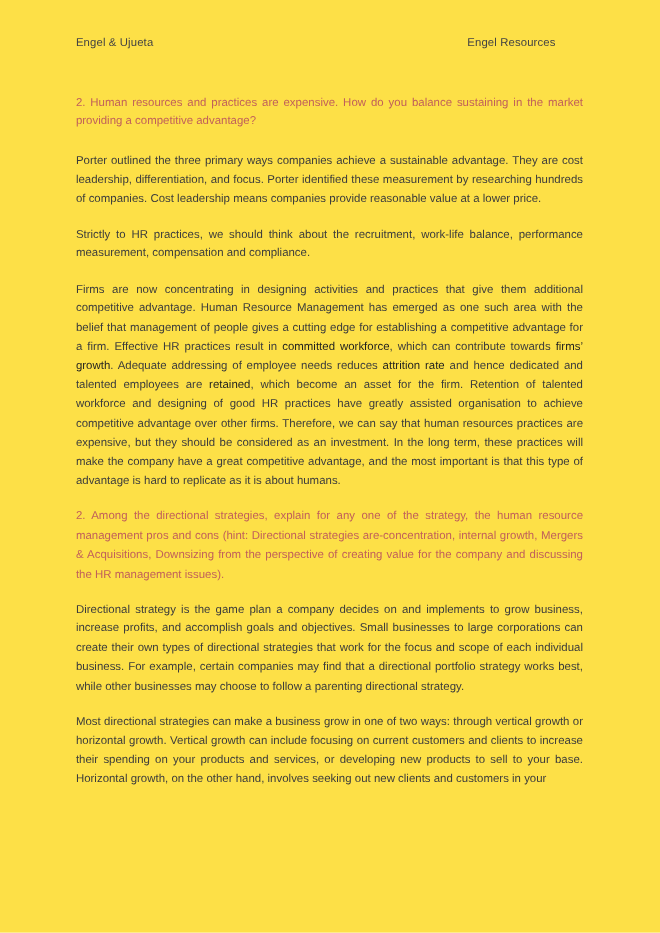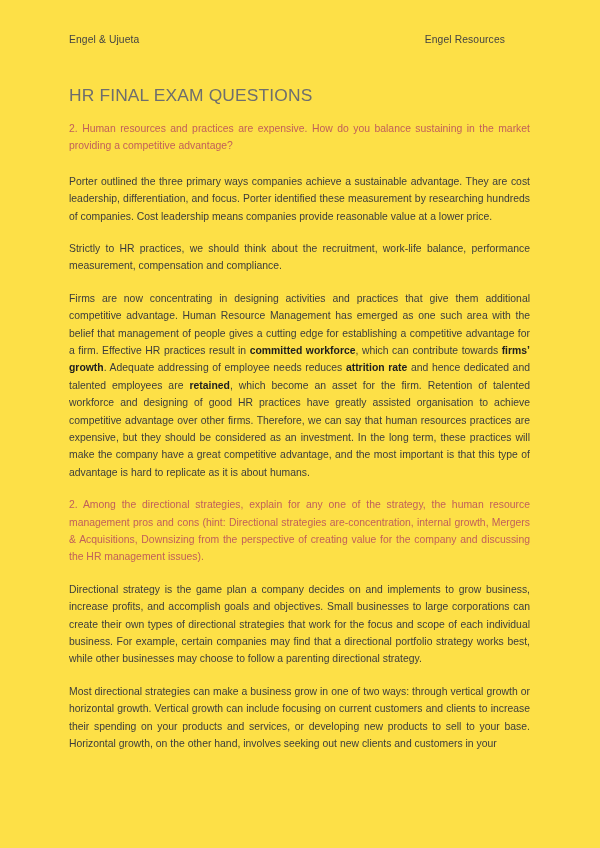--- a/index.html
+++ b/index.html
@@ -77,41 +77,40 @@
   p.question.q1 {
     margin-top: 0;
     margin-bottom: 18px;
   }
 
   p.para.last {
     margin-bottom: 0;
   }
 
   b, strong {
-    font-weight: 700;
+    font-weight: 400;
     color: #1f1f1f;
   }
 
   .nojustify {
     text-align: left;
   }
 </style>
 </head>
 <body>
 
 <div class="page">
 
   <div class="doc-header">
     <span class="hdr-left">Engel &amp; Ujueta</span>
     <span class="hdr-right">Engel Resources</span>
   </div>
 
   <div class="content">
 
-    <h1 class="doc-title">HR FINAL EXAM QUESTIONS</h1>
 
     <p class="para question q1">2. Human resources and practices are expensive. How do you balance sustaining in the market providing a competitive advantage?</p>
 
     <p class="para">Porter outlined the three primary ways companies achieve a sustainable advantage. They are cost leadership, differentiation, and focus. Porter identified these measurement by researching hundreds of companies. Cost leadership means companies provide reasonable value at a lower price.</p>
 
     <p class="para nojustify">Strictly to HR practices, we should think about the recruitment, work-life balance, performance measurement, compensation and compliance.</p>
 
     <p class="para"><span>Firms are now concentrating in designing activities and practices that give them additional competitive advantage. Human Resource Management has emerged as one such area with the belief that management of people gives a cutting edge for establishing a competitive advantage for a firm. Effective HR practices result in </span><b>committed workforce</b><span>, which can contribute towards </span><b>firms’ growth</b><span>. Adequate addressing of employee needs reduces </span><b>attrition rate</b><span> and hence dedicated and talented employees are </span><b>retained</b><span>, which become an asset for the firm. Retention of talented workforce and designing of good HR practices have greatly assisted organisation to achieve competitive advantage over other firms. Therefore, we can say that human resources practices are expensive, but they should be considered as an investment. In the long term, these practices will make the company have a great competitive advantage, and the most important is that this type of advantage is hard to replicate as it is about humans.</span></p>
 
     <p class="para question">2. Among the directional strategies, explain for any one of the strategy, the human resource management pros and cons (hint: Directional strategies are-concentration, internal growth, Mergers &amp; Acquisitions, Downsizing from the perspective of creating value for the company and discussing the HR management issues).</p>

